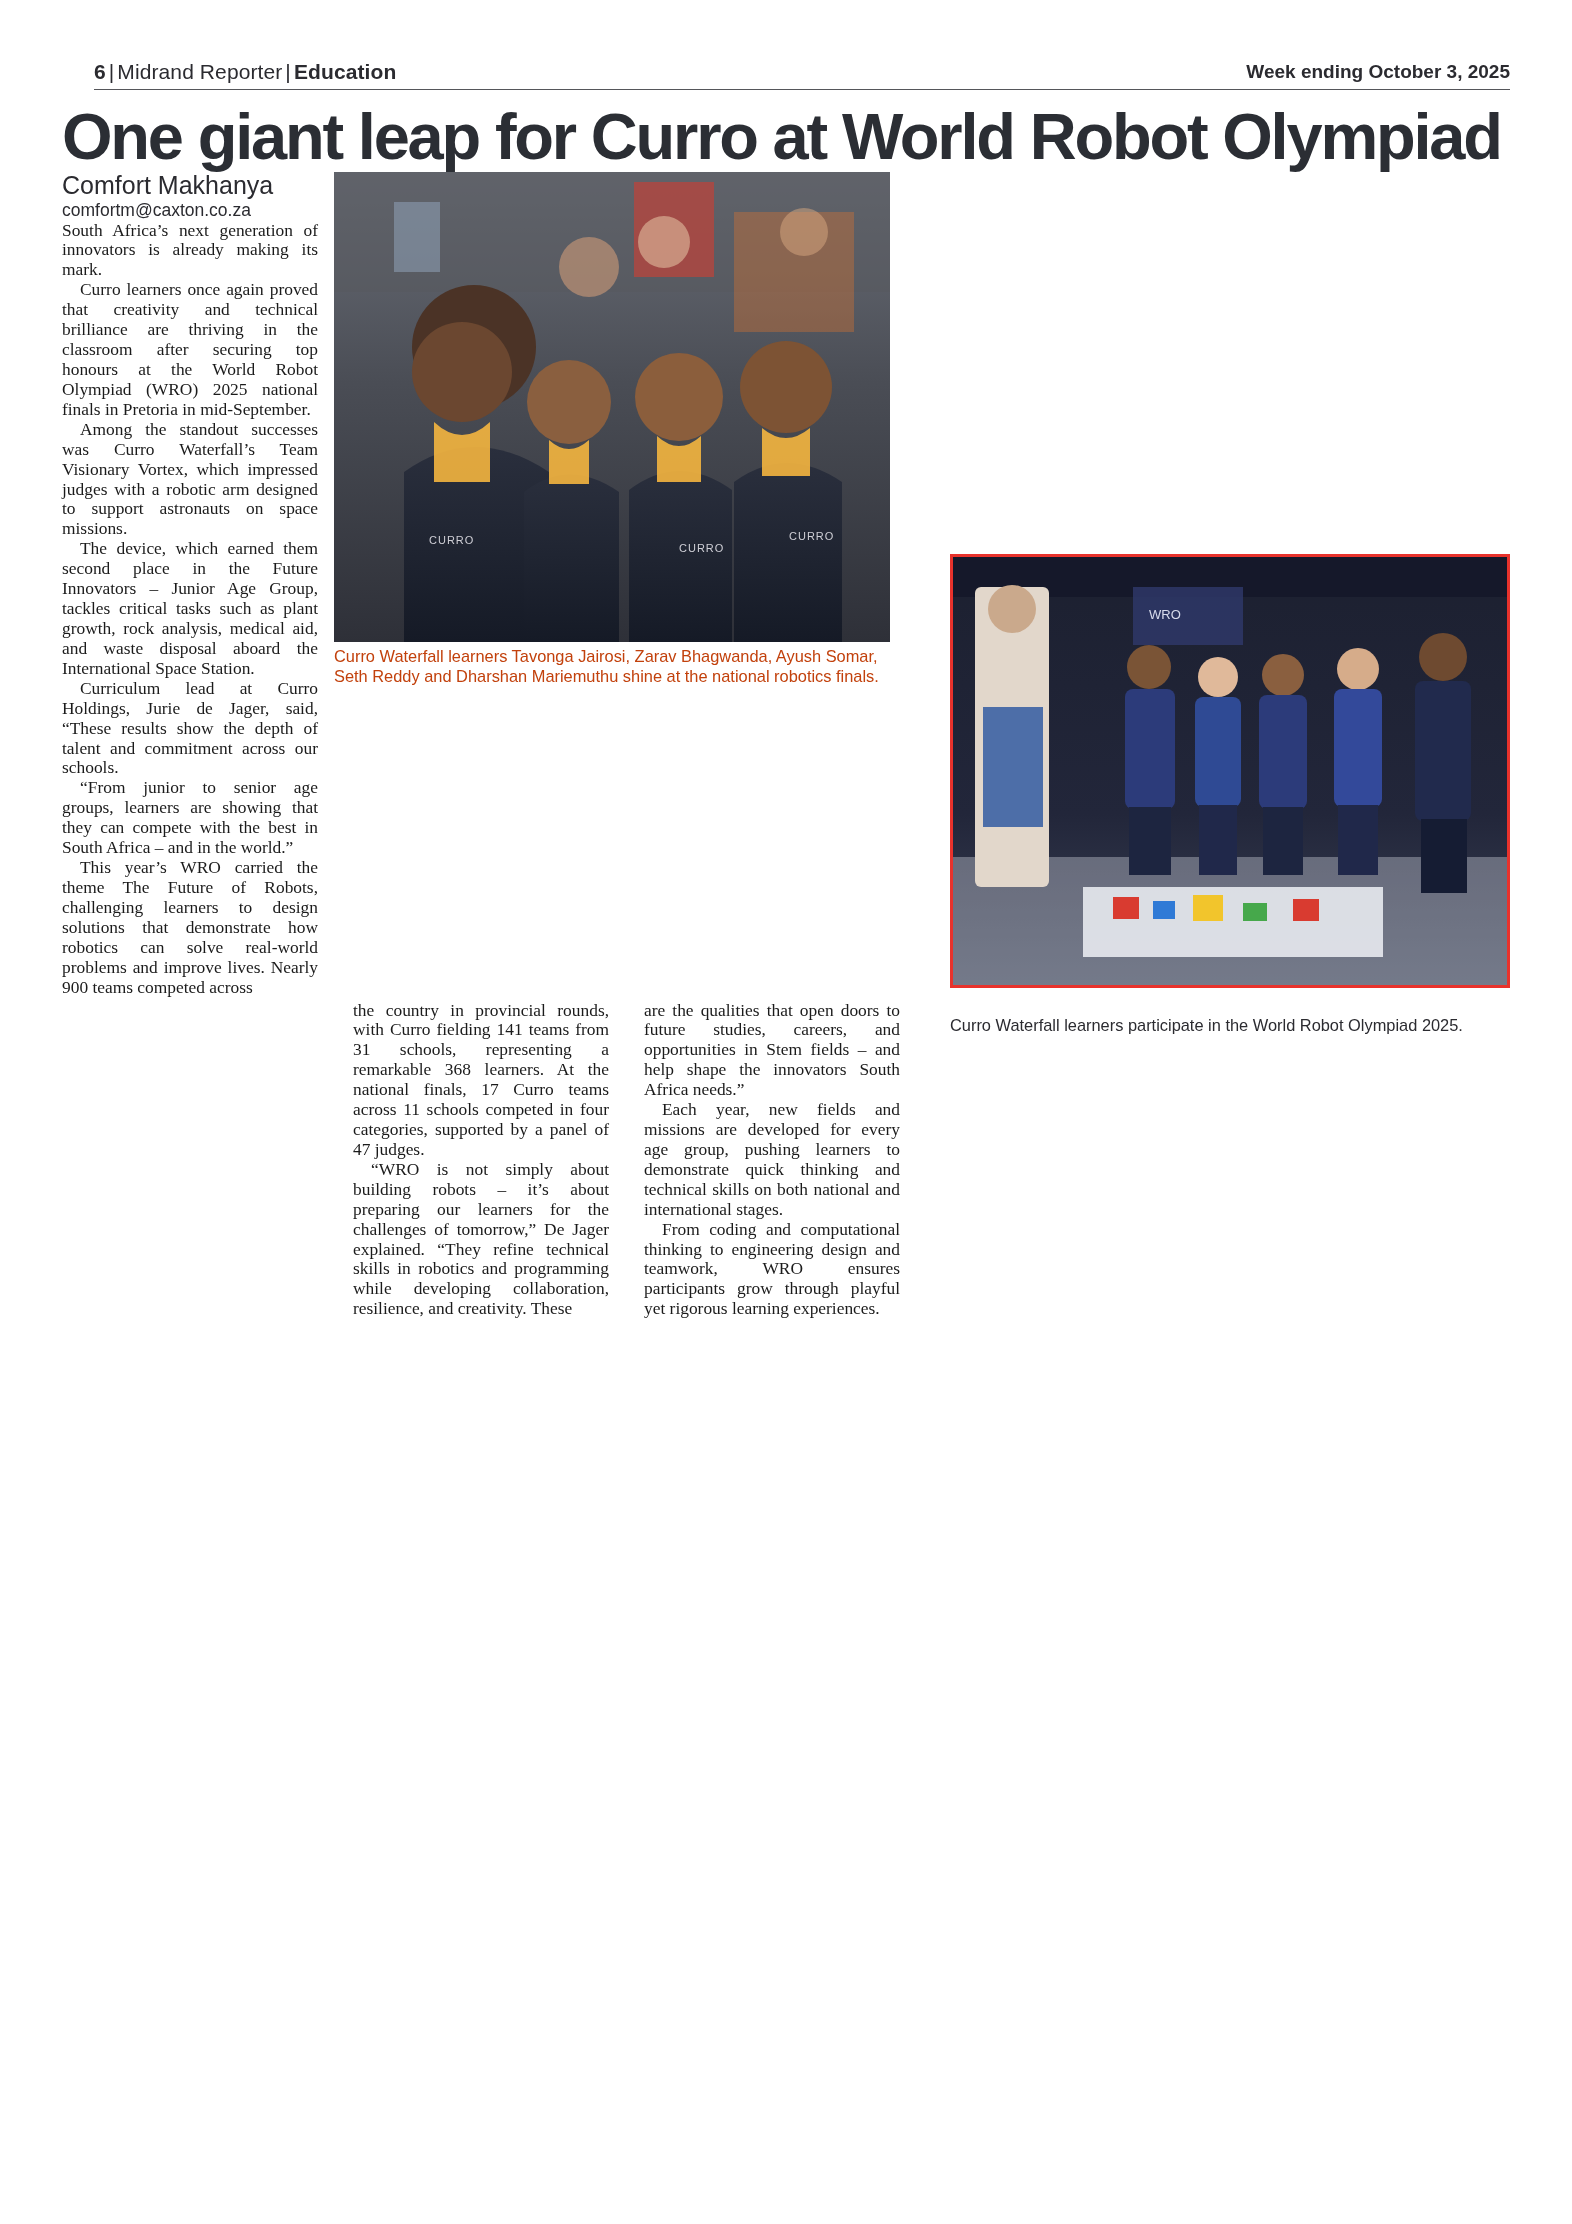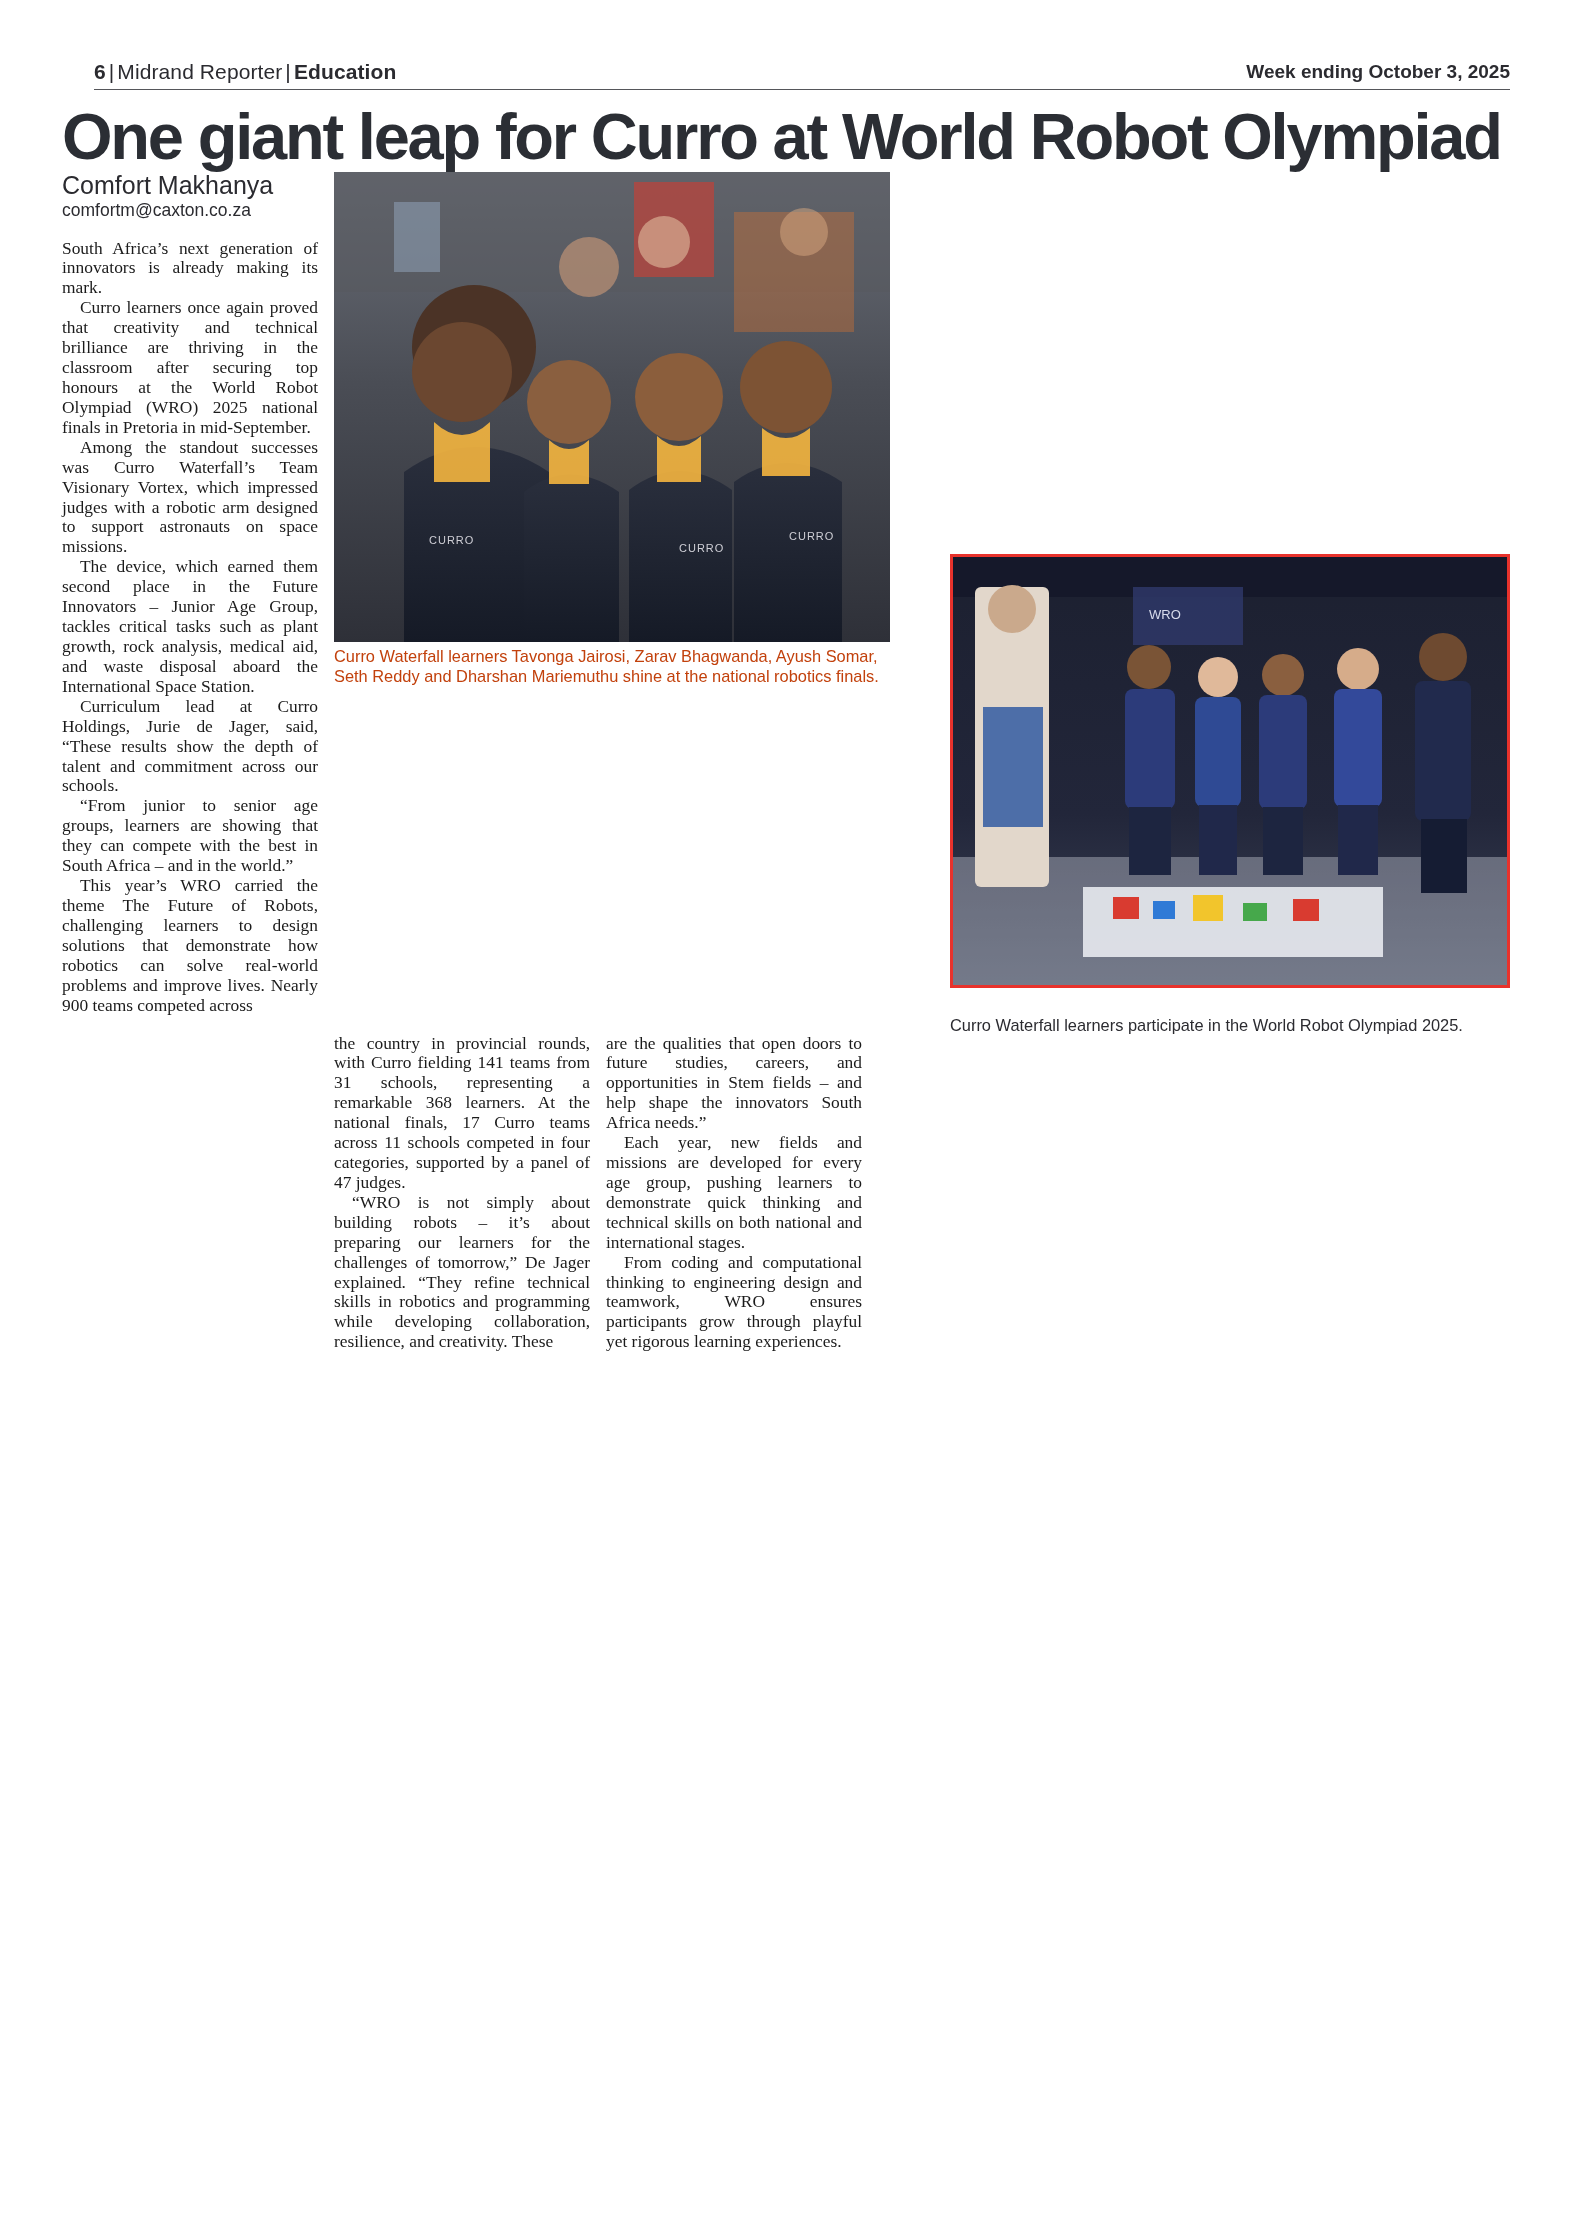--- a/index.html
+++ b/index.html
@@ -33,29 +33,29 @@
   .ta-grid { display:flex; gap:0; align-items:flex-start; }
   .col { font-family:"Liberation Serif", serif; font-size:17.4px; line-height:1.145;
          text-align:justify; color:#1b1b1b; }
   .col p { margin:0; text-indent:18px; }
   .col p.first { text-indent:0; }
 
   .c1 { width:272px; padding-right:16px; }
   .byline { font-family:"Liberation Sans", sans-serif; }
   .byline .name { font-size:25px; color:#2b2b30; line-height:1.05; }
   .byline .mail { font-size:17.5px; color:#2b2b30; line-height:1.2; margin-top:1px; }
-  .byline { margin-bottom:18px; }
+  .byline { }
 
   .photo-main { width:556px; height:470px; position:relative; overflow:hidden;
                 background:#c4b5fd; }
   .cap { font-family:"Liberation Sans", sans-serif; font-size:16.4px; line-height:1.2;
          color:#c2410c; padding-top:5px; }
 
   
-  .band { display:flex; margin-top:18px; }
+  .band { display:flex; margin-top:3px;gap:19px; }
   .band .col { width:272px; padding-right:16px; }
 
   .photo-inset { position:absolute; right:0; top:382px; width:560px; height:434px;
                  border:3px solid #e8322c; overflow:hidden; background:#1b1b24; }
   .cap-inset { position:absolute; right:0; top:844px; width:560px;
                font-family:"Liberation Sans", sans-serif; font-size:16.4px;
                color:#2b2b30; text-align:left; }
 </style>
 </head>
 <body>

